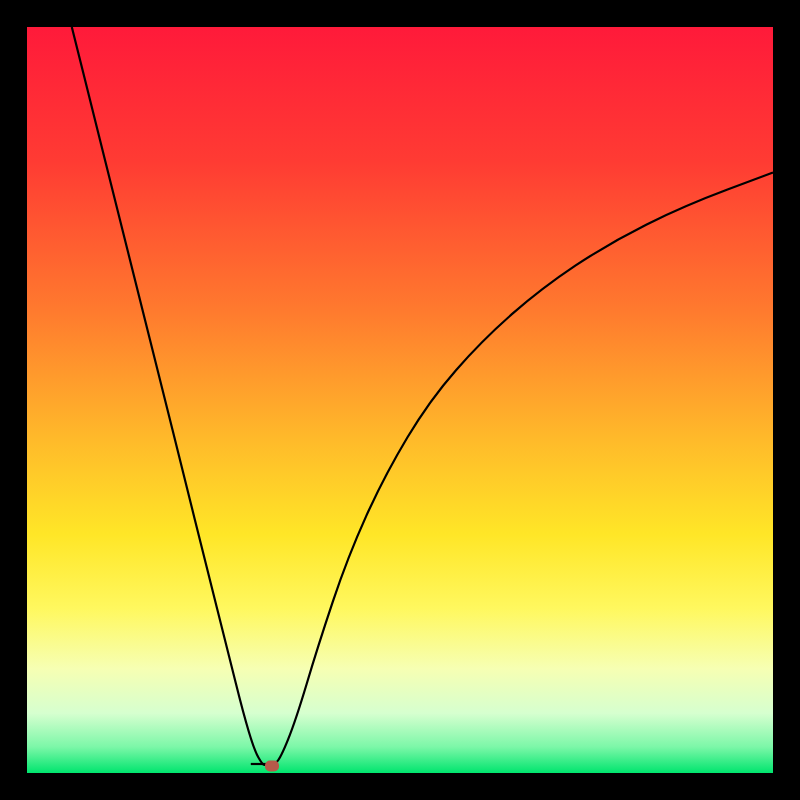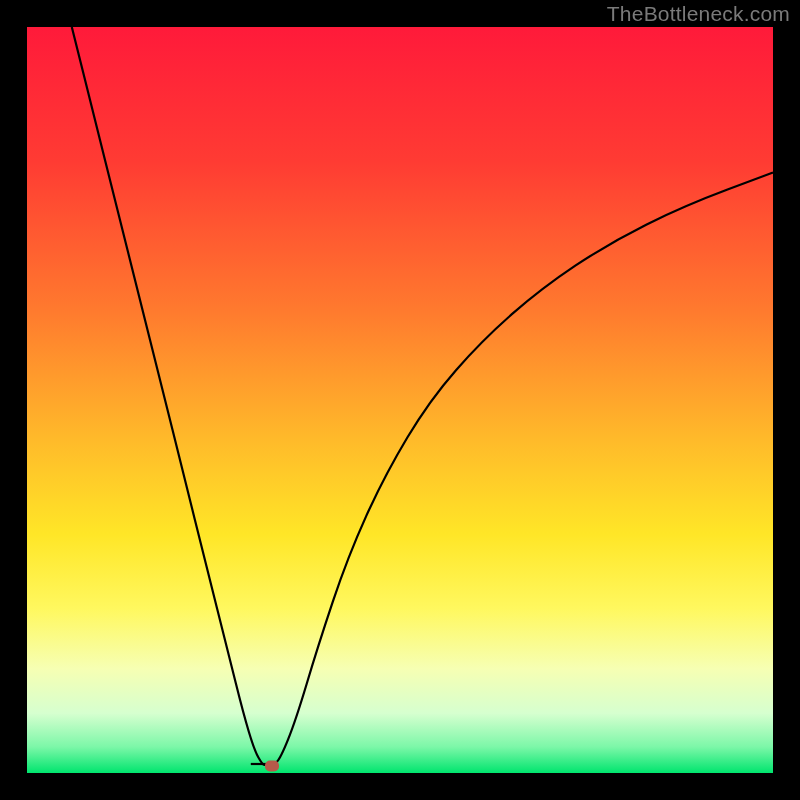--- a/index.html
+++ b/index.html
@@ -54,21 +54,20 @@
     z-index: 4;
     transform: translate(-50%, -50%);
   }
 </style>
 </head>
 <body>
 
 <div class="frame">
   <div class="plot-area" style="background: linear-gradient(rgb(255, 26, 58) 0%, rgb(255, 59, 51) 18%, rgb(255, 122, 46) 38%, rgb(255, 185, 42) 55%, rgb(255, 230, 39) 68%, rgb(255, 248, 95) 78%, rgb(246, 255, 179) 86%, rgb(214, 255, 207) 92%, rgb(124, 247, 168) 96.5%, rgb(0, 229, 110) 100%);"></div>
 
-  <div class="watermark">TheBottleneck.com</div>
 
   <svg class="curve" viewBox="0 0 746 746" preserveAspectRatio="none">
     <path id="curve-path" d="M 44.8 0.0 Q 44.8 0.0 56.0 44.8 Q 67.1 89.5 78.3 134.3 Q 89.5 179.0 100.7 223.8 Q 111.9 268.6 123.1 313.3 Q 134.3 358.1 145.5 402.8 Q 156.7 447.6 167.8 492.4 Q 179.0 537.1 190.2 581.9 Q 201.4 626.6 208.9 656.5 Q 216.3 686.3 221.9 705.0 Q 227.5 723.6 231.3 730.3 Q 235.0 737.0 236.9 737.8 Q 238.7 738.5 242.4 738.5 Q 246.2 738.5 249.9 734.8 Q 253.6 731.1 261.1 712.4 Q 268.6 693.8 279.8 656.5 Q 290.9 619.2 305.9 574.4 Q 320.8 529.7 339.4 488.6 Q 358.1 447.6 380.5 410.3 Q 402.8 373.0 429.0 343.2 Q 455.1 313.3 484.9 287.2 Q 514.7 261.1 548.3 238.7 Q 581.9 216.3 619.2 197.7 Q 656.5 179.0 701.2 162.3 T 746.0 145.5" fill="none" stroke="#000000" stroke-width="2.2"></path>
     <path id="notch-path" d="M 223.8 737.0 L 242.5 737.0" fill="none" stroke="#000000" stroke-width="2.2"></path>
   </svg>
 
   <div class="marker" id="marker" style="left: 271.688px; top: 765.54px; background: rgb(182, 90, 74);"></div>
 </div>
 
 </body></html>

